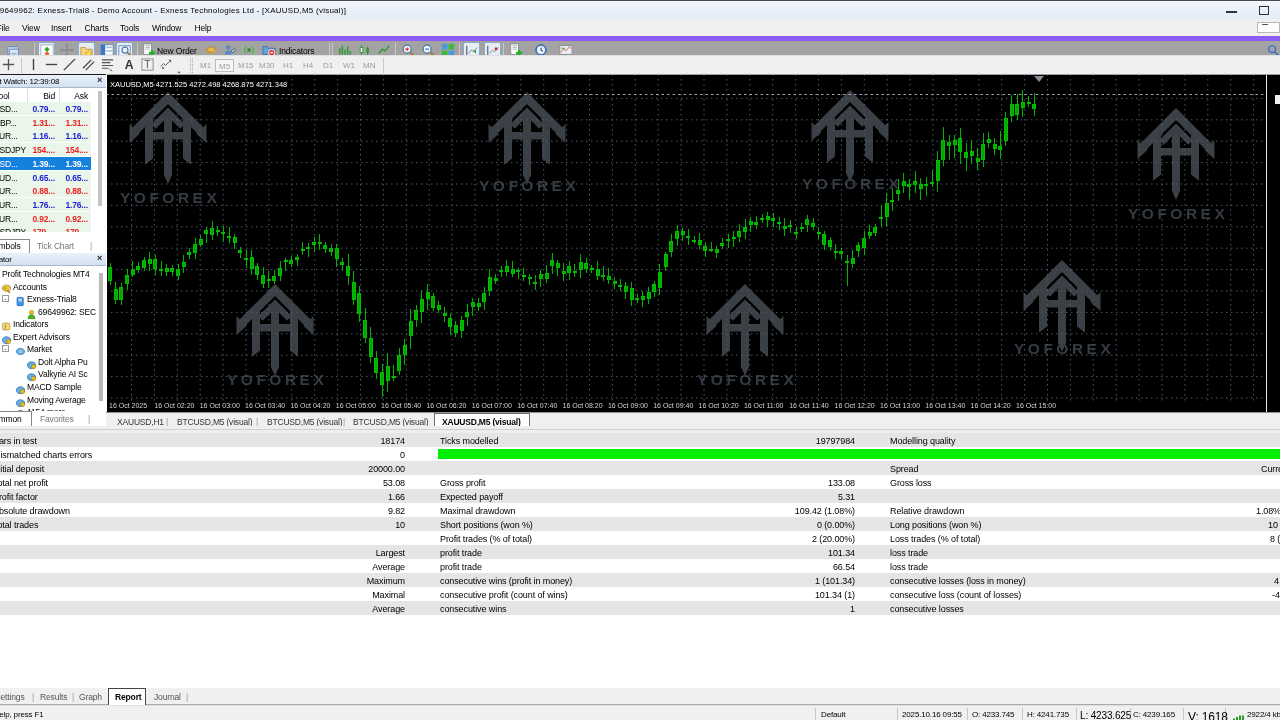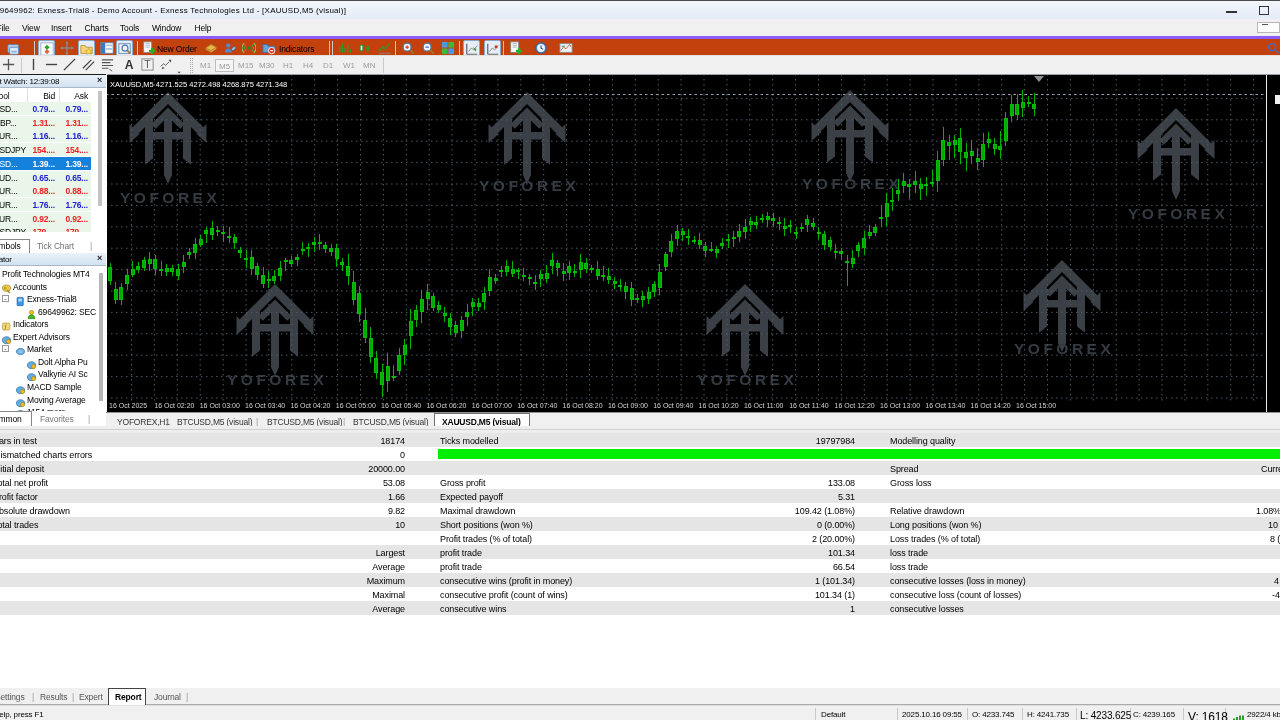--- a/index.html
+++ b/index.html
@@ -17,21 +17,21 @@
 <div class="abs mt" style="left:-3.5px;top:4px">File</div>
 <div class="abs mt" style="left:22.0px;top:4px">View</div>
 <div class="abs mt" style="left:51.0px;top:4px">Insert</div>
 <div class="abs mt" style="left:84.5px;top:4px">Charts</div>
 <div class="abs mt" style="left:120.0px;top:4px">Tools</div>
 <div class="abs mt" style="left:152.0px;top:4px">Window</div>
 <div class="abs mt" style="left:194.5px;top:4px">Help</div>
 <div class="abs" style="left:1257px;top:3px;width:23px;height:11px;background:#fdfdfd;border:1px solid #b8b8b8"></div>
 <div class="abs" style="left:1262px;top:5px;width:6px;height:1px;background:#555"></div>
 </div>
-<div class="abs" style="left:0;top:36px;width:1280px;height:19px;background:#c2410c;border-top:3px solid #8b5cf6">
+<div class="abs" style="left:0;top:36px;width:1280px;height:19px;background:#a3a3a3;border-top:5px solid #8b5cf6">
 <div class="abs" style="left:-4px;top:6px"><svg width="7" height="7" viewBox="0 0 16 16">
           <path d="M3 6 l4 4 4-4z" fill="#555"></path>
         </svg></div>
 <div class="abs" style="left:6px;top:2px;width:17px;height:17px;">
         <svg width="14" height="14" viewBox="0 0 16 16" style="position:absolute;left:1px;top:1px">
           <rect x="1" y="3" width="12" height="9" rx="1" fill="#bcd2ec" stroke="#5b87b8"></rect>
           <rect x="3" y="6" width="10" height="8" rx="1" fill="#dce9f7" stroke="#5b87b8"></rect>
           <rect x="5" y="10" width="6" height="2" fill="#8fb4d9"></rect>
         </svg>
       </div>
@@ -502,21 +502,21 @@
 <div class="abs mt" style="left:27px;top:154.1px">1154 more...</div>
 <div class="abs" style="left:99px;top:20px;width:4px;height:128px;background:#b8b8b8"></div>
 </div>
 <div class="abs" style="left:0;top:411px;width:106px;height:15px;background:#fff">
       <div class="abs" style="left:-17px;top:0;width:49px;height:15px;background:#fff;border:1px solid #888;border-bottom:none"></div>
       <div class="abs mt" style="left:-12px;top:3px">Common</div>
       <div class="abs mt" style="left:40px;top:3px;color:#777">Favorites</div>
       <div class="abs mt" style="left:88px;top:3px;color:#999">|</div>
     </div>
 <div class="abs" style="left:106px;top:412px;width:1174px;height:17px;background:#f0f0f0;border-top:1px solid #909090">
-<div class="abs mt" style="left:11px;top:4px;color:#333;letter-spacing:-0.2px">YOFOREX,H1</div>
+<div class="abs mt" style="left:11px;top:4px;color:#333;letter-spacing:-0.2px">XAUUSD,H1</div>
 <div class="abs mt" style="left:60px;top:4px;color:#999;letter-spacing:-0.2px">|</div>
 <div class="abs mt" style="left:71px;top:4px;color:#333;letter-spacing:-0.2px">BTCUSD,M5 (visual)</div>
 <div class="abs mt" style="left:150px;top:4px;color:#999;letter-spacing:-0.2px">|</div>
 <div class="abs mt" style="left:161px;top:4px;color:#333;letter-spacing:-0.2px">BTCUSD,M5 (visual)</div>
 <div class="abs mt" style="left:237px;top:4px;color:#999;letter-spacing:-0.2px">|</div>
 <div class="abs mt" style="left:247px;top:4px;color:#333;letter-spacing:-0.2px">BTCUSD,M5 (visual)</div>
 <div class="abs" style="left:328px;top:0px;width:96px;height:17px;background:#fff;border:1px solid #707070;border-bottom:none"></div>
 <div class="abs mt" style="left:336px;top:4px;font-weight:bold;letter-spacing:-0.2px">XAUUSD,M5 (visual)</div>
 </div>
 <div class="abs" style="left:0;top:426px;width:1280px;height:7px;background:#eeeeee"></div>
@@ -593,21 +593,21 @@
 <div class="abs tt" style="left:105px;top:170.5px;width:300px;text-align:right">Average</div>
 <div class="abs tt" style="left:440px;top:170.5px">consecutive wins</div>
 <div class="abs tt" style="left:555px;top:170.5px;width:300px;text-align:right">1</div>
 <div class="abs tt" style="left:890px;top:170.5px">consecutive losses</div>
 </div>
 <div class="abs" style="left:0;top:688px;width:1280px;height:17px;background:#f0f0f0;border-bottom:1px solid #aaa">
 <div class="abs mt" style="left:-5px;top:4px;color:#555">Settings</div>
 <div class="abs mt" style="left:32px;top:4px;color:#999">|</div>
 <div class="abs mt" style="left:40px;top:4px;color:#555">Results</div>
 <div class="abs mt" style="left:72px;top:4px;color:#999">|</div>
-<div class="abs mt" style="left:79px;top:4px;color:#555">Expert</div>
+<div class="abs mt" style="left:79px;top:4px;color:#555">Graph</div>
 <div class="abs" style="left:108px;top:0;width:38px;height:17px;background:#fff;border:1.5px solid #444;border-bottom:none"></div>
 <div class="abs mt" style="left:115px;top:4px;font-weight:bold">Report</div>
 <div class="abs mt" style="left:154px;top:4px;color:#555">Journal</div>
 <div class="abs mt" style="left:186px;top:4px;color:#999">|</div>
 </div>
 <div class="abs" style="left:0;top:705px;width:1280px;height:15px;background:#f0f0f0;border-top:1px solid #e0e0e0">
 <div class="abs mt" style="left:-20px;top:4px;font-size:8px">For Help, press F1</div>
 <div class="abs" style="left:815px;top:2px;width:1px;height:12px;background:#c8c8c8"></div>
 <div class="abs" style="left:897px;top:2px;width:1px;height:12px;background:#c8c8c8"></div>
 <div class="abs" style="left:967px;top:2px;width:1px;height:12px;background:#c8c8c8"></div>

